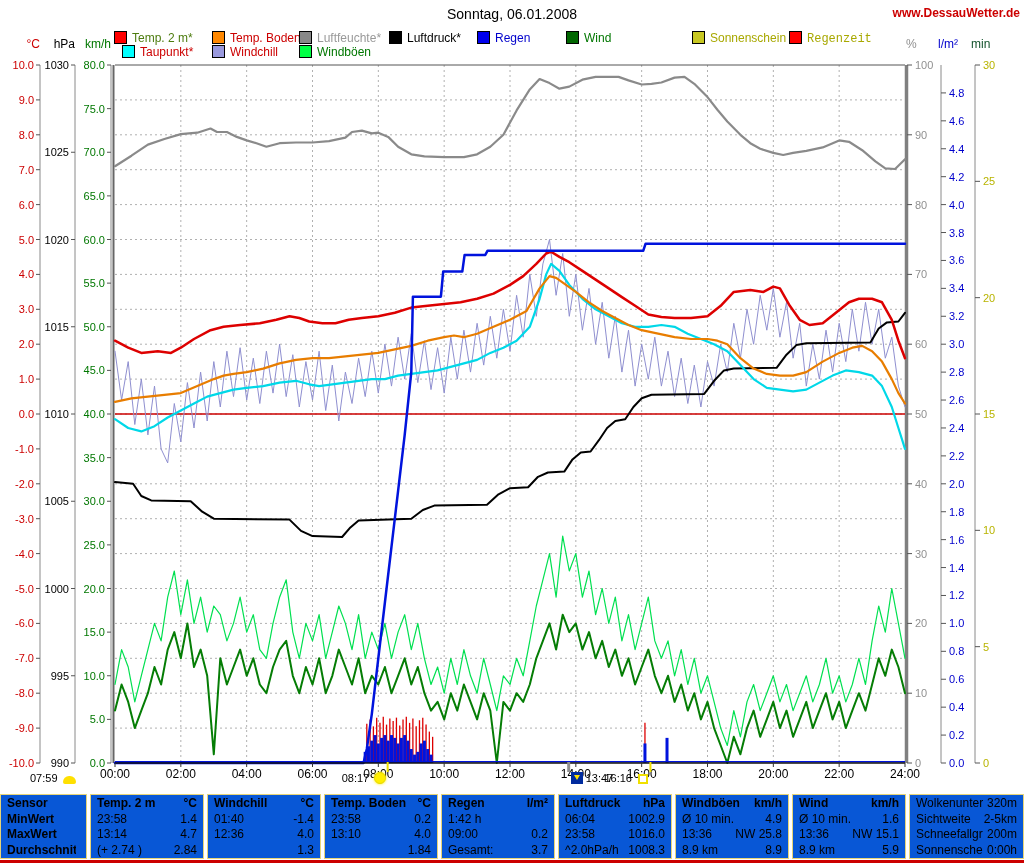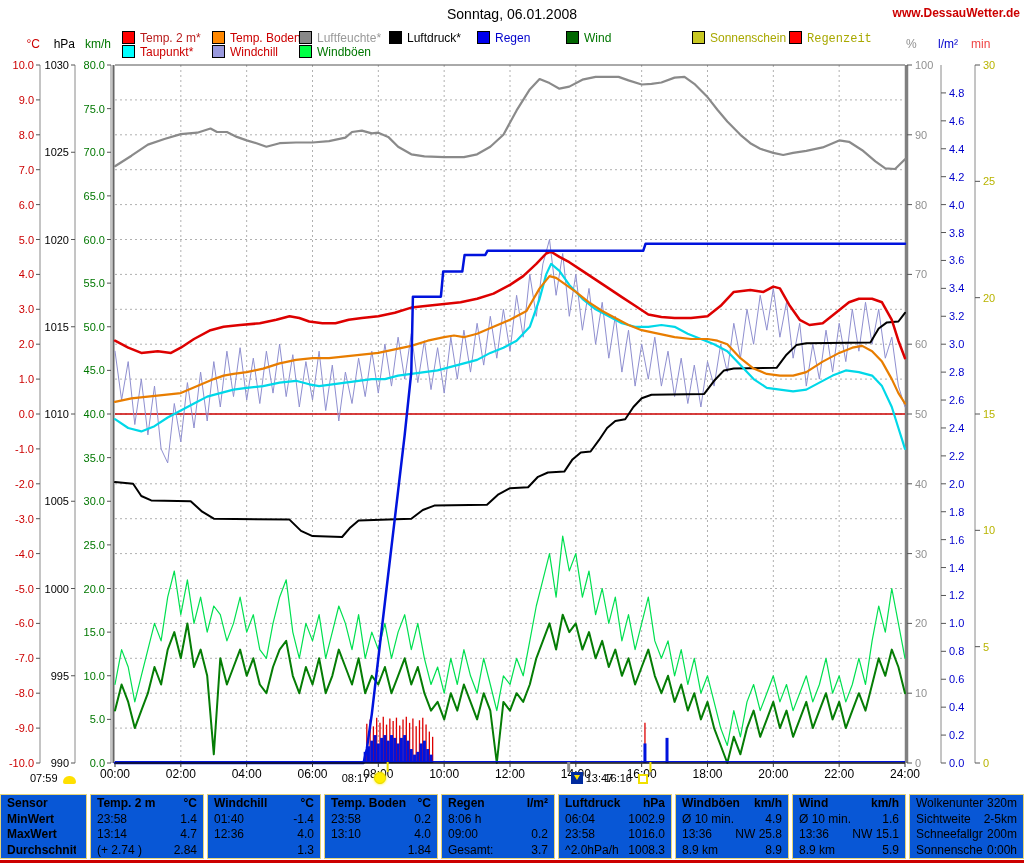--- a/index.html
+++ b/index.html
@@ -10,21 +10,21 @@
   
   #legend .leg{position:absolute;height:13px;font-size:12px;white-space:nowrap;}
   #legend .sq{display:inline-block;width:11px;height:11px;border:1px solid #000;vertical-align:-2px;margin-right:5px;}
   
   .unit{position:absolute;top:37px;font-size:12px;}
   .u-c{left:14px;width:26px;text-align:right;color:#cc0000;}
   .u-hpa{left:48px;width:27px;text-align:right;color:#000;}
   .u-kmh{left:80px;width:31px;text-align:right;color:#007700;}
   .u-pct{left:906px;color:#909090;}
   .u-lm2{left:938px;color:#0000cc;}
-  .u-min{left:971px;color:#ef4444;}
+  .u-min{left:971px;color:#14532d;}
   #chart{position:absolute;left:0;top:0;}
   
   #markers .mk{position:absolute;top:772px;font-size:11px;color:#000;white-space:nowrap;height:16px;}
   .ic{display:inline-block;vertical-align:-2px;}
   .ic-sunrise{width:13px;height:8px;background:#ffe000;border-radius:6px 6px 2px 2px;margin-left:5px;}
   .ic-sun{width:10px;height:10px;background:#ffee00;border:1px solid #e8d800;border-radius:50%;margin-left:5px;box-shadow:0 0 3px #ffee00;}
   .ic-moonset{width:12px;height:12px;background:#002b9e;margin-right:3px;position:relative;}
   .ic-moonset:after{content:"";position:absolute;left:3px;top:3px;border:3px solid transparent;border-top:5px solid #ffe000;}
   .ic-sunset{width:6px;height:6px;border:2px solid #f0e000;background:#fff;margin-left:6px;}
   
@@ -36,21 +36,21 @@
   .redline{position:absolute;left:0;top:860px;width:1024px;height:3px;background:#cc0000;}
 </style>
 </head>
 <body>
 
 <div id="app">
   <div class="title">Sonntag, 06.01.2008</div>
   <a class="site" href="#">www.DessauWetter.de</a>
 
   <div id="legend">
-      <div class="leg" style="left: 122px; top: 31px; color: #b91c1c;"><span class="sq" style="background: rgb(255, 0, 0);"></span><span>Temp. 2 m*</span></div>
+      <div class="leg" style="left: 114px; top: 31px; color: #4d7c0f;"><span class="sq" style="background: rgb(255, 0, 0);"></span><span>Temp. 2 m*</span></div>
       <div class="leg" style="left: 212px; top: 31px; color: rgb(204, 0, 0);"><span class="sq" style="background: rgb(255, 136, 0);"></span><span>Temp. Boden*</span></div>
       <div class="leg" style="left: 299px; top: 31px; color: rgb(153, 153, 153);"><span class="sq" style="background: rgb(136, 136, 136);"></span><span>Luftfeuchte*</span></div>
       <div class="leg" style="left: 389px; top: 31px; color: rgb(0, 0, 0);"><span class="sq" style="background: rgb(0, 0, 0);"></span><span>Luftdruck*</span></div>
       <div class="leg" style="left: 477px; top: 31px; color: rgb(0, 0, 204);"><span class="sq" style="background: rgb(0, 0, 238);"></span><span>Regen</span></div>
       <div class="leg" style="left: 566px; top: 31px; color: rgb(0, 119, 0);"><span class="sq" style="background: rgb(0, 102, 0);"></span><span>Wind</span></div>
       <div class="leg" style="left: 692px; top: 31px; color: rgb(168, 168, 0);"><span class="sq" style="background: rgb(200, 200, 34);"></span><span>Sonnenschein</span></div>
       <div class="leg" style="left: 789px; top: 31px; color: rgb(168, 168, 0); font-family: Liberation Mono, monospace;"><span class="sq" style="background: rgb(255, 0, 0);"></span><span>Regenzeit</span></div>
       <div class="leg" style="left: 122px; top: 45px; color: rgb(204, 0, 0);"><span class="sq" style="background: rgb(0, 255, 255);"></span><span>Taupunkt*</span></div>
       <div class="leg" style="left: 212px; top: 45px; color: rgb(204, 0, 0);"><span class="sq" style="background: rgb(153, 153, 221);"></span><span>Windchill</span></div>
       <div class="leg" style="left: 299px; top: 45px; color: rgb(0, 119, 0);"><span class="sq" style="background: rgb(0, 255, 68);"></span><span>Windböen</span></div>
@@ -449,21 +449,21 @@
           <span class="l"></span>
           <span class="r">1.84</span>
         </div>
       </div>
       <div class="panel" style="left: 441px; width: 114px;">
         <div class="row hdr">
           <span class="l">Regen</span>
           <span class="r">l/m²</span>
         </div>
         <div class="row">
-          <span class="l">8:06 h</span>
+          <span class="l">1:42 h</span>
           <span class="r"></span>
         </div>
         <div class="row">
           <span class="l">09:00</span>
           <span class="r">0.2</span>
         </div>
         <div class="row">
           <span class="l">Gesamt:</span>
           <span class="r">3.7</span>
         </div>

